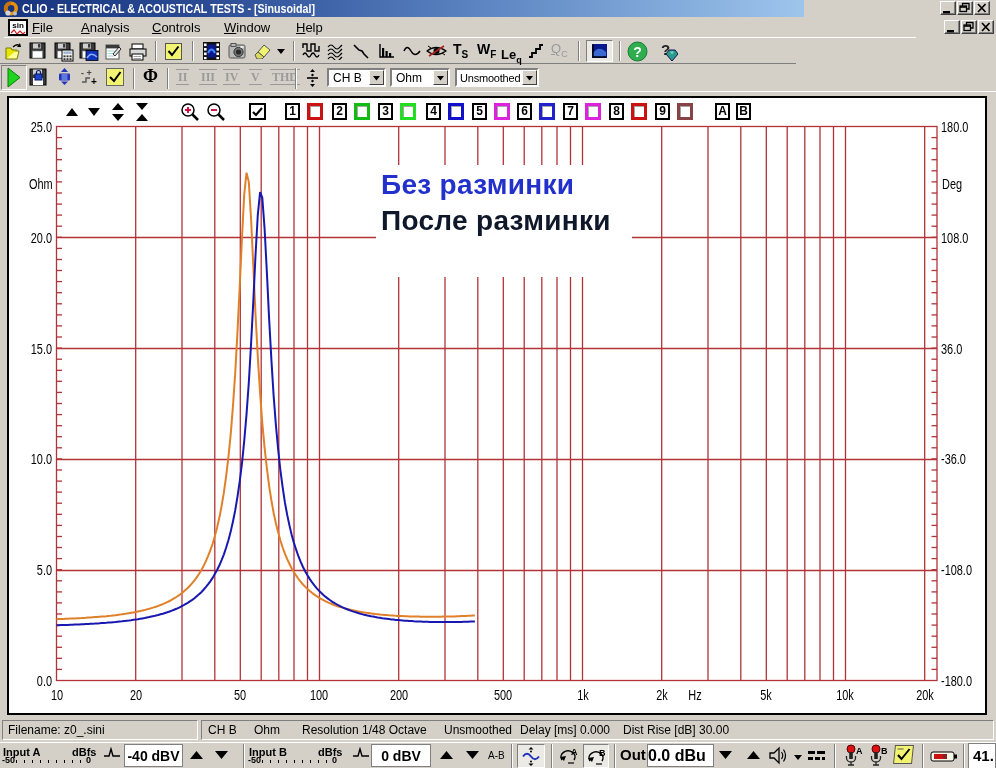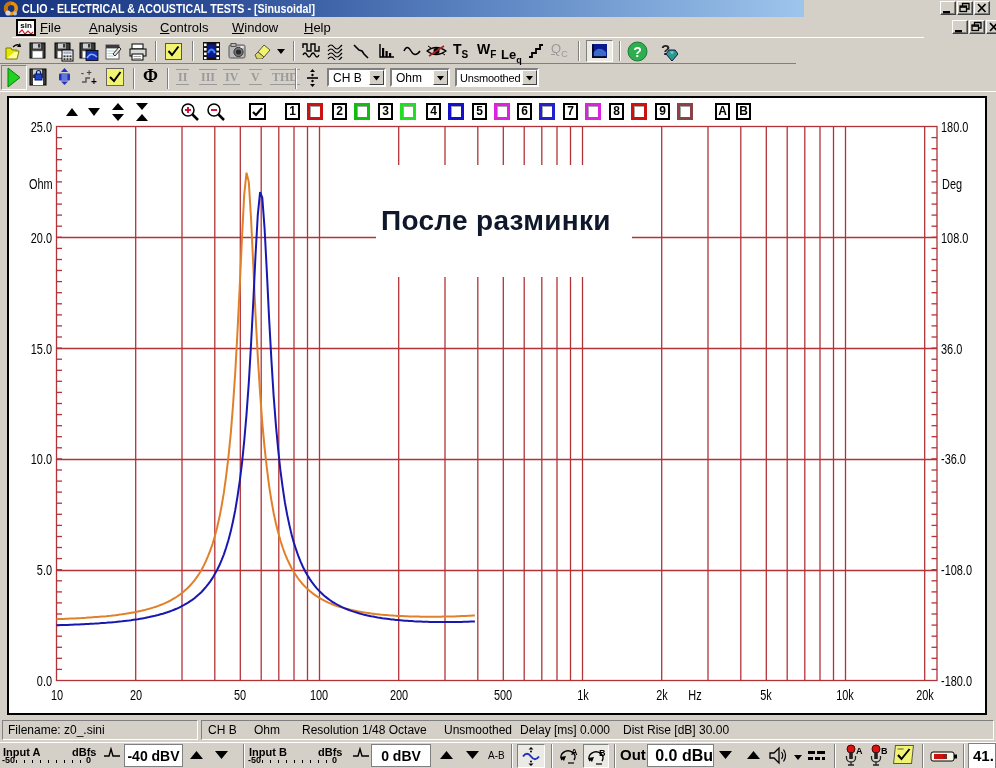--- a/index.html
+++ b/index.html
@@ -39,21 +39,21 @@
         <line x1="2" y1="5" x2="8.5" y2="5" stroke="#000" stroke-width="1.6"></line>
       </svg>
     </div>
   <div class="btn3" style="left:974px;top:1px;">
       <svg width="14" height="12" style="display:block">
         <path d="M3 2 L10.5 10 M10.5 2 L3 10" stroke="#000" stroke-width="1.7"></path>
       </svg>
     </div>
 </div>
 
-<div class="abs" style="left:12px;top:17px;width:912px;height:21px;background:#d4d0c8;border-bottom:1px solid #fff;">
+<div class="abs" style="left:4px;top:17px;width:912px;height:21px;background:#d4d0c8;border-bottom:1px solid #fff;">
   <div class="abs" style="left:4px;top:2px;width:20px;height:17px;background:#fff;border:2px solid #000;overflow:hidden;">
       <div style="font:bold 8px 'Liberation Sans',sans-serif;text-align:center;line-height:7px;margin-top:1px;">sin</div>
       <svg width="16" height="6" style="display:block">
         <path d="M1 4 L4 1 L7 5 L10 2 L13 5 L15 3" stroke="#cc2222" fill="none" stroke-width="1.2"></path>
       </svg>
     </div>
   <div class="abs" style="top:3px;left:28px;font:13px 'Liberation Sans',sans-serif;"><span style="text-decoration:underline">F</span>ile</div>
   <div class="abs" style="top:3px;left:77px;font:13px 'Liberation Sans',sans-serif;"><span style="text-decoration:underline">A</span>nalysis</div>
   <div class="abs" style="top:3px;left:148px;font:13px 'Liberation Sans',sans-serif;"><span style="text-decoration:underline">C</span>ontrols</div>
   <div class="abs" style="top:3px;left:220px;font:13px 'Liberation Sans',sans-serif;"><span style="text-decoration:underline">W</span>indow</div>
@@ -472,20 +472,21 @@
 <line x1="56.5" y1="148.7" x2="62" y2="148.7"></line>
 <line x1="931.5" y1="148.7" x2="937" y2="148.7"></line>
 <line x1="56.5" y1="137.6" x2="62" y2="137.6"></line>
 <line x1="931.5" y1="137.6" x2="937" y2="137.6"></line>
     </g>
     <path d="M56.5 619.2 L58.8 619.1 L61.0 619.0 L63.3 618.9 L65.5 618.8 L67.8 618.7 L70.1 618.6 L72.3 618.5 L74.6 618.4 L76.9 618.3 L79.1 618.2 L81.4 618.1 L83.6 617.9 L85.9 617.8 L88.2 617.6 L90.4 617.5 L92.7 617.3 L95.0 617.1 L97.2 617.0 L99.5 616.8 L101.7 616.6 L104.0 616.4 L106.3 616.2 L108.5 615.9 L110.8 615.7 L113.0 615.4 L115.3 615.2 L117.6 614.9 L119.8 614.6 L122.1 614.3 L124.4 613.9 L126.6 613.6 L128.9 613.2 L131.1 612.8 L133.4 612.4 L135.7 612.0 L137.9 611.5 L140.2 611.1 L142.5 610.5 L144.7 610.0 L147.0 609.4 L149.2 608.8 L151.5 608.1 L153.8 607.4 L156.0 606.7 L158.3 605.9 L160.5 605.0 L162.8 604.1 L165.1 603.1 L167.3 602.1 L169.6 601.0 L171.9 599.7 L174.1 598.4 L176.4 597.0 L178.6 595.5 L180.9 593.9 L183.2 592.1 L185.4 590.1 L187.7 588.0 L189.9 585.7 L192.2 583.2 L194.5 580.4 L196.7 577.3 L199.0 574.0 L201.3 570.2 L203.5 566.1 L205.8 561.4 L208.0 556.2 L210.3 550.4 L212.6 543.7 L214.8 536.2 L217.1 527.5 L219.4 517.6 L221.6 506.0 L223.9 492.4 L226.1 476.4 L228.4 457.3 L230.7 434.4 L232.9 406.8 L235.2 373.4 L237.4 333.4 L239.7 287.0 L242.0 237.8 L244.2 194.8 L246.5 172.7 L248.8 181.8 L251.0 217.7 L253.3 265.7 L255.5 314.0 L257.8 356.9 L260.1 393.1 L262.3 423.1 L264.6 447.9 L266.9 468.5 L269.1 485.8 L271.4 500.3 L273.6 512.7 L275.9 523.4 L278.2 532.5 L280.4 540.5 L282.7 547.5 L284.9 553.7 L287.2 559.2 L289.5 564.0 L291.7 568.4 L294.0 572.3 L296.3 575.8 L298.5 579.0 L300.8 581.9 L303.0 584.5 L305.3 586.9 L307.6 589.1 L309.8 591.1 L312.1 592.9 L314.4 594.6 L316.6 596.2 L318.9 597.6 L321.1 599.0 L323.4 600.2 L325.7 601.3 L327.9 602.4 L330.2 603.4 L332.4 604.3 L334.7 605.2 L337.0 606.0 L339.2 606.7 L341.5 607.4 L343.8 608.1 L346.0 608.7 L348.3 609.3 L350.5 609.8 L352.8 610.3 L355.1 610.8 L357.3 611.3 L359.6 611.7 L361.8 612.1 L364.1 612.4 L366.4 612.8 L368.6 613.1 L370.9 613.4 L373.2 613.7 L375.4 614.0 L377.7 614.2 L379.9 614.5 L382.2 614.7 L384.5 614.9 L386.7 615.1 L389.0 615.3 L391.3 615.4 L393.5 615.6 L395.8 615.7 L398.0 615.9 L400.3 616.0 L402.6 616.1 L404.8 616.2 L407.1 616.3 L409.3 616.4 L411.6 616.4 L413.9 616.5 L416.1 616.6 L418.4 616.6 L420.7 616.7 L422.9 616.7 L425.2 616.7 L427.4 616.7 L429.7 616.7 L432.0 616.7 L434.2 616.7 L436.5 616.7 L438.8 616.7 L441.0 616.7 L443.3 616.6 L445.5 616.6 L447.8 616.6 L450.1 616.5 L452.3 616.4 L454.6 616.4 L456.8 616.3 L459.1 616.2 L461.4 616.1 L463.6 616.0 L465.9 615.9 L468.2 615.8 L470.4 615.7 L472.7 615.5 L474.9 615.4" fill="none" stroke="#e0812a" stroke-width="2"></path>
     <path d="M56.5 625.2 L58.8 625.2 L61.0 625.1 L63.3 625.0 L65.5 625.0 L67.8 624.9 L70.1 624.8 L72.3 624.7 L74.6 624.6 L76.9 624.5 L79.1 624.4 L81.4 624.3 L83.6 624.2 L85.9 624.1 L88.2 624.0 L90.4 623.8 L92.7 623.7 L95.0 623.6 L97.2 623.4 L99.5 623.3 L101.7 623.1 L104.0 622.9 L106.3 622.8 L108.5 622.6 L110.8 622.4 L113.0 622.2 L115.3 622.0 L117.6 621.7 L119.8 621.5 L122.1 621.3 L124.4 621.0 L126.6 620.7 L128.9 620.5 L131.1 620.2 L133.4 619.8 L135.7 619.5 L137.9 619.2 L140.2 618.8 L142.5 618.4 L144.7 618.0 L147.0 617.5 L149.2 617.1 L151.5 616.6 L153.8 616.1 L156.0 615.5 L158.3 615.0 L160.5 614.3 L162.8 613.7 L165.1 613.0 L167.3 612.3 L169.6 611.5 L171.9 610.6 L174.1 609.7 L176.4 608.8 L178.6 607.8 L180.9 606.7 L183.2 605.5 L185.4 604.2 L187.7 602.9 L189.9 601.4 L192.2 599.9 L194.5 598.2 L196.7 596.3 L199.0 594.3 L201.3 592.2 L203.5 589.8 L205.8 587.2 L208.0 584.4 L210.3 581.3 L212.6 577.9 L214.8 574.1 L217.1 570.0 L219.4 565.3 L221.6 560.1 L223.9 554.3 L226.1 547.7 L228.4 540.2 L230.7 531.6 L232.9 521.8 L235.2 510.4 L237.4 497.2 L239.7 481.6 L242.0 463.1 L244.2 441.1 L246.5 414.6 L248.8 382.8 L251.0 345.0 L253.3 301.6 L255.5 255.5 L257.8 214.8 L260.1 192.2 L262.3 197.7 L264.6 228.7 L266.9 272.7 L269.1 318.4 L271.4 359.9 L273.6 395.4 L275.9 425.1 L278.2 449.8 L280.4 470.4 L282.7 487.7 L284.9 502.4 L287.2 514.9 L289.5 525.6 L291.7 534.9 L294.0 543.1 L296.3 550.2 L298.5 556.5 L300.8 562.1 L303.0 567.0 L305.3 571.5 L307.6 575.5 L309.8 579.1 L312.1 582.4 L314.4 585.4 L316.6 588.1 L318.9 590.6 L321.1 592.8 L323.4 594.9 L325.7 596.9 L327.9 598.6 L330.2 600.3 L332.4 601.8 L334.7 603.2 L337.0 604.5 L339.2 605.7 L341.5 606.8 L343.8 607.8 L346.0 608.8 L348.3 609.7 L350.5 610.6 L352.8 611.4 L355.1 612.1 L357.3 612.8 L359.6 613.5 L361.8 614.1 L364.1 614.7 L366.4 615.2 L368.6 615.7 L370.9 616.2 L373.2 616.6 L375.4 617.1 L377.7 617.5 L379.9 617.8 L382.2 618.2 L384.5 618.5 L386.7 618.8 L389.0 619.1 L391.3 619.4 L393.5 619.6 L395.8 619.9 L398.0 620.1 L400.3 620.3 L402.6 620.5 L404.8 620.7 L407.1 620.8 L409.3 621.0 L411.6 621.1 L413.9 621.3 L416.1 621.4 L418.4 621.5 L420.7 621.6 L422.9 621.7 L425.2 621.8 L427.4 621.8 L429.7 621.9 L432.0 622.0 L434.2 622.0 L436.5 622.0 L438.8 622.1 L441.0 622.1 L443.3 622.1 L445.5 622.1 L447.8 622.1 L450.1 622.1 L452.3 622.0 L454.6 622.0 L456.8 622.0 L459.1 621.9 L461.4 621.9 L463.6 621.8 L465.9 621.7 L468.2 621.7 L470.4 621.6 L472.7 621.5 L474.9 621.4" fill="none" stroke="#1818b0" stroke-width="2"></path>
   </svg>
 
   <div class="abs" style="left:367px;top:67px;width:256px;height:112px;background:#fff;"></div>
+  <div class="abs" style="left:372px;top:71px;letter-spacing:0.3px;font:bold 28px 'Liberation Sans',sans-serif;color:#2231cc;">Без разминки</div>
   <div class="abs" style="left:372px;top:107px;letter-spacing:0.3px;font:bold 28px 'Liberation Sans',sans-serif;color:#0f172a;">После разминки</div>
 
   <div class="abs" style="left:-9px;top:-98px;width:996px;height:717px;font:14px 'Liberation Sans',sans-serif;color:#000;">
 <div style="position:absolute;left:0px;top:119px;width:52px;text-align:right;transform:scaleX(0.78);transform-origin:100% 50%;">25.0</div>
 <div style="position:absolute;left:0px;top:230px;width:52px;text-align:right;transform:scaleX(0.78);transform-origin:100% 50%;">20.0</div>
 <div style="position:absolute;left:0px;top:341px;width:52px;text-align:right;transform:scaleX(0.78);transform-origin:100% 50%;">15.0</div>
 <div style="position:absolute;left:0px;top:451px;width:52px;text-align:right;transform:scaleX(0.78);transform-origin:100% 50%;">10.0</div>
 <div style="position:absolute;left:0px;top:562px;width:52px;text-align:right;transform:scaleX(0.78);transform-origin:100% 50%;">5.0</div>
 <div style="position:absolute;left:0px;top:673px;width:52px;text-align:right;transform:scaleX(0.78);transform-origin:100% 50%;">0.0</div>
 <div style="position:absolute;left:29px;top:176px;transform:scaleX(0.78);transform-origin:0 50%;">Ohm</div>
@@ -597,21 +598,21 @@
 <div style="position:absolute;left:583px;top:1px;width:26px;height:24px;border:1px solid #808080;border-right-color:#fff;border-bottom-color:#fff;background:#eceae5;">
       <svg style="position:absolute;left:2px;top:2px" width="22" height="20" viewBox="0 0 22 20">
         <path d="M4 14 A7 6 0 1 1 16 14" fill="none" stroke="#000" stroke-width="1.5"></path>
         <path d="M2 11 L6 15 L8 10 Z" fill="#000"></path>
         <text x="13" y="9" font-family="Liberation Sans,sans-serif" font-size="9" font-weight="bold" fill="#000">B</text>
         <path d="M10 17 L16 17" stroke="#000" stroke-width="1.2"></path>
       </svg>
     </div>
 <div class="tbsep" style="left:614px;top:1px;height:24px;"></div>
 <div style="position:absolute;left:620px;top:3px;font:bold 15px 'Liberation Sans',sans-serif;color:#000;white-space:nowrap;">Out</div>
-<div style="position:absolute;left:647px;top:1px;width:67px;height:23px;background:#fff;border:1px solid #808080;font:bold 16px 'Liberation Sans',sans-serif;text-align:right;line-height:22px;">0.0 dBu</div>
+<div style="position:absolute;left:647px;top:1px;width:67px;height:23px;background:#fff;border:1px solid #808080;font:bold 16px 'Liberation Sans',sans-serif;text-align:left;line-height:22px;">0.0 dBu</div>
 <svg style="position:absolute;left:719px;top:8px" width="13" height="9" viewBox="0 0 13 9">
       <path d="M0 0 L13 0 L6.5 8 Z" fill="#000"></path>
     </svg>
 <svg style="position:absolute;left:747px;top:8px" width="13" height="9" viewBox="0 0 13 9">
       <path d="M6.5 0 L13 8 L0 8 Z" fill="#000"></path>
     </svg>
 <svg style="position:absolute;left:768px;top:2px" width="19" height="21" viewBox="0 0 19 21">
       <path d="M2 8 L6 8 L11 3 L11 18 L6 13 L2 13 Z" fill="none" stroke="#000" stroke-width="1.3"></path>
       <path d="M13.5 7 Q16 10.5 13.5 14 M15.5 4.5 Q19.5 10.5 15.5 16.5" fill="none" stroke="#000" stroke-width="1.2"></path>
     </svg>

